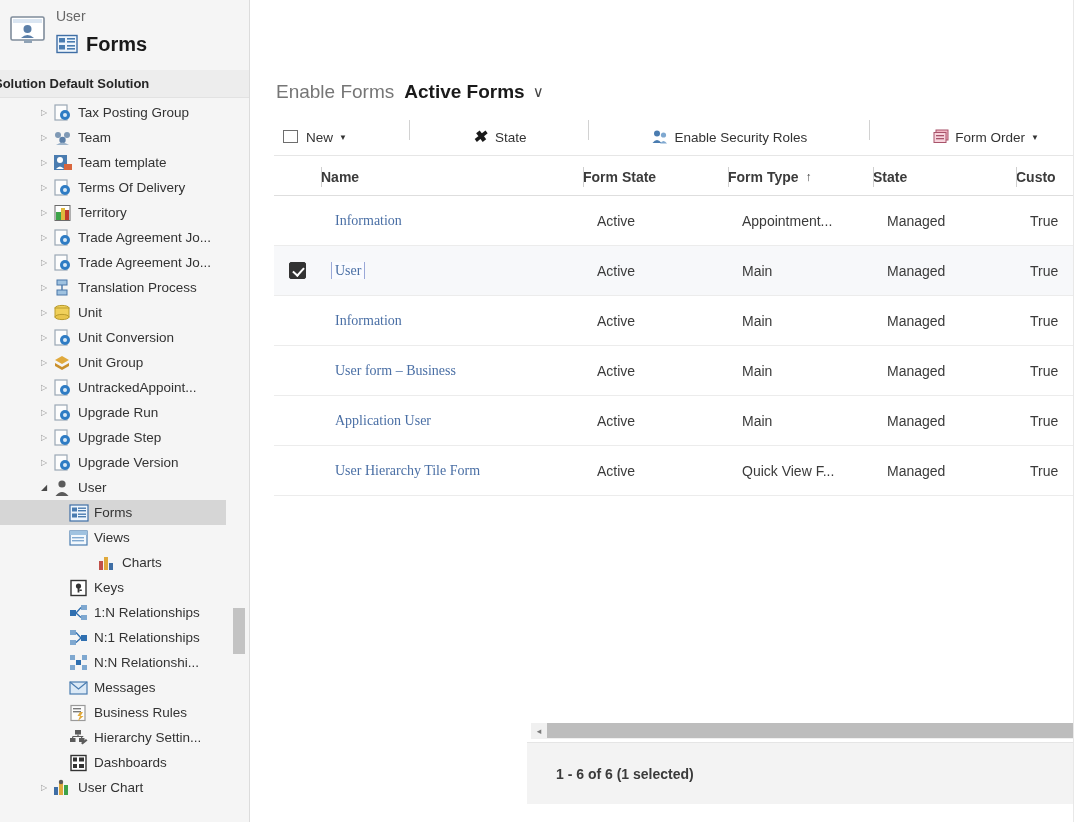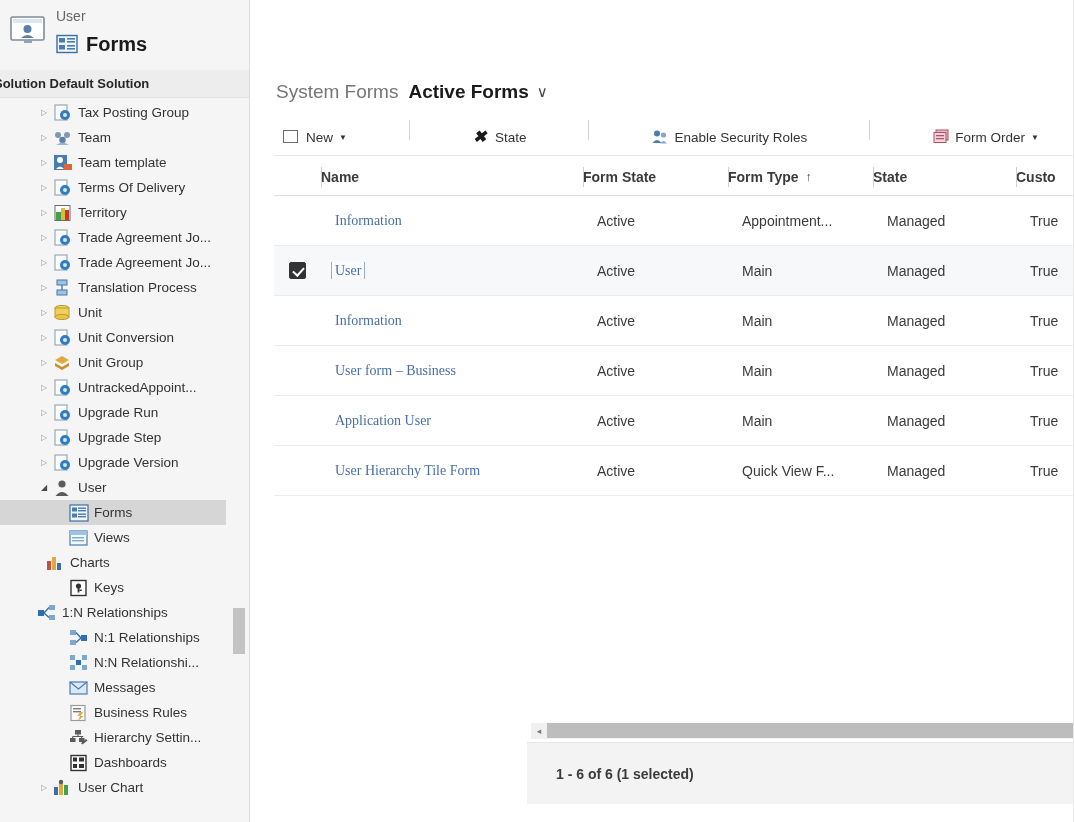--- a/index.html
+++ b/index.html
@@ -359,38 +359,38 @@
       </div>
       <div class="tnode" style="padding-left: 68px;">
         <span class="ticon"><svg viewBox="0 0 22 18" width="22" height="18">
             <rect x="2" y="2" width="17" height="14" fill="#f2f8fd" stroke="#4a7cb0" stroke-width="1.2"></rect>
             <rect x="2" y="2" width="17" height="4" fill="#9fc2e0"></rect>
             <rect x="4" y="8" width="12" height="1.4" fill="#7fa8d0"></rect>
             <rect x="4" y="11" width="12" height="1.4" fill="#7fa8d0"></rect>
           </svg></span>
         <span class="tlabel">Views</span>
       </div>
-      <div class="tnode" style="padding-left: 44px;">
+      <div class="tnode" style="padding-left: 96px;">
         <span class="ticon"><svg viewBox="0 0 22 18" width="22" height="18">
             <rect x="3" y="7" width="4" height="9" fill="#c1504a"></rect>
             <rect x="8" y="3" width="4" height="13" fill="#e0a93c"></rect>
             <rect x="13" y="9" width="4" height="7" fill="#3f6ea5"></rect>
           </svg></span>
         <span class="tlabel">Charts</span>
       </div>
       <div class="tnode" style="padding-left: 68px;">
         <span class="ticon"><svg viewBox="0 0 22 18" width="22" height="18">
             <rect x="3" y="1.5" width="15" height="15" fill="#ffffff" stroke="#333" stroke-width="1.4"></rect>
             <circle cx="10.5" cy="7" r="2.6" fill="#333"></circle>
             <rect x="9.6" y="8.5" width="1.8" height="5" fill="#333"></rect>
             <rect x="11.4" y="10.5" width="2.4" height="1.5" fill="#333"></rect>
           </svg></span>
         <span class="tlabel">Keys</span>
       </div>
-      <div class="tnode" style="padding-left: 36px; align-items: center;">
+      <div class="tnode" style="padding-left: 68px; align-items: center;">
         <span class="ticon"><svg viewBox="0 0 22 18" width="22" height="18">
             <rect x="2" y="6" width="6" height="6" fill="#2f6fb0"></rect>
             <rect x="13" y="1" width="6" height="5" fill="#7fa8d0"></rect>
             <rect x="13" y="11" width="6" height="5" fill="#7fa8d0"></rect>
             <path d="M8 9 L13 3.5 M8 9 L13 13.5" stroke="#2f6fb0" stroke-width="1.3" fill="none"></path>
           </svg></span>
         <span class="tlabel">1:N Relationships</span>
       </div>
       <div class="tnode" style="padding-left: 68px;">
         <span class="ticon"><svg viewBox="0 0 22 18" width="22" height="18">
@@ -467,21 +467,21 @@
       <i></i>
       <i></i>
       <i></i>
       <i></i>
   </div>
 </div>
 
 <div id="right-pane">
 
   <div id="view-header">
-    <span id="view-context">System Forms</span>
+    <span id="view-context">Enable Forms</span>
     <span id="view-name">Active Forms</span>
     <span id="view-chevron">∨</span>
   </div>
 
   <div id="cmdbar">
 
     <div class="cmd">
       <span class="cmd-ic">
           <i class="ci-new"></i>
         </span>

